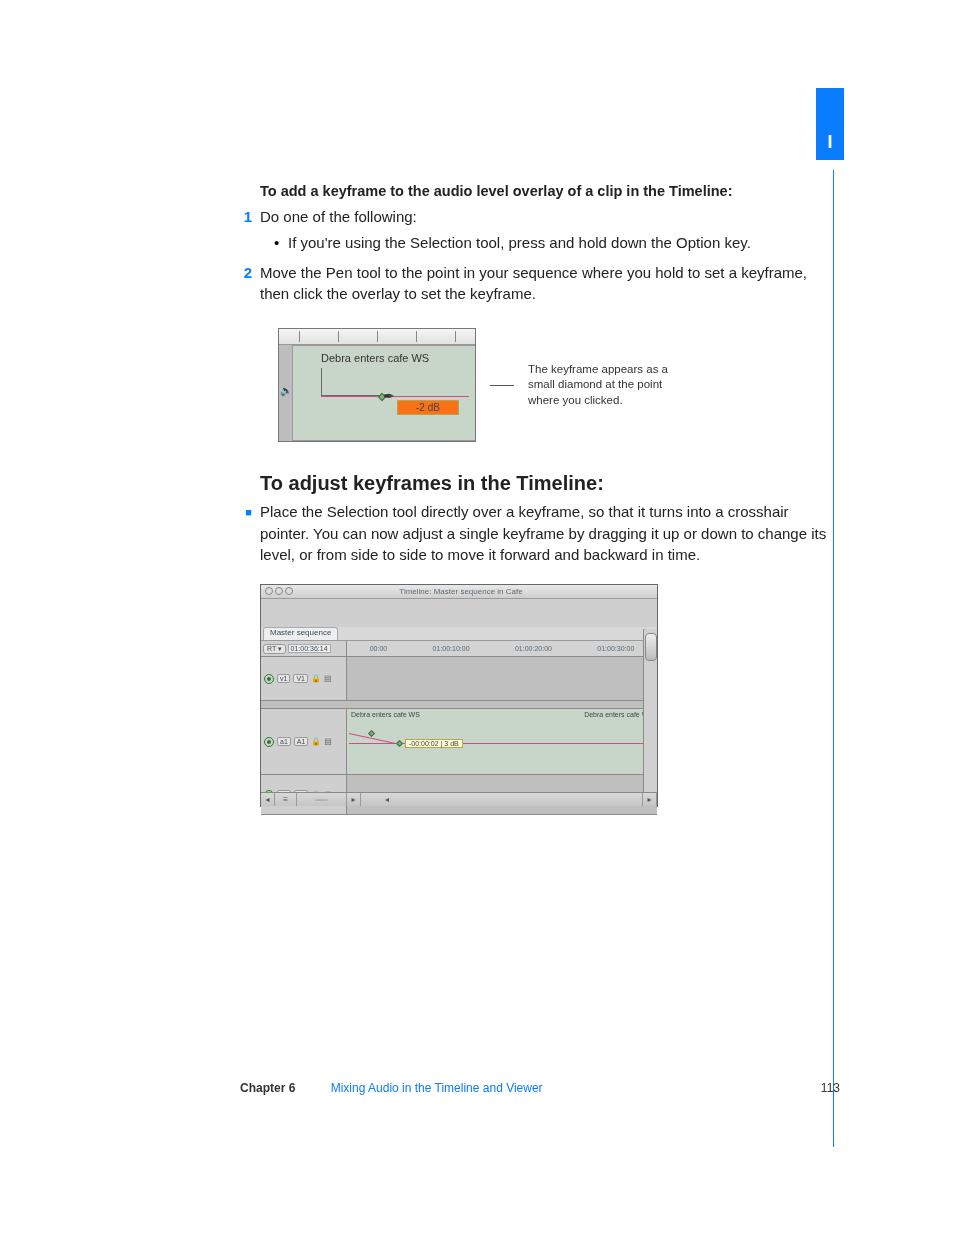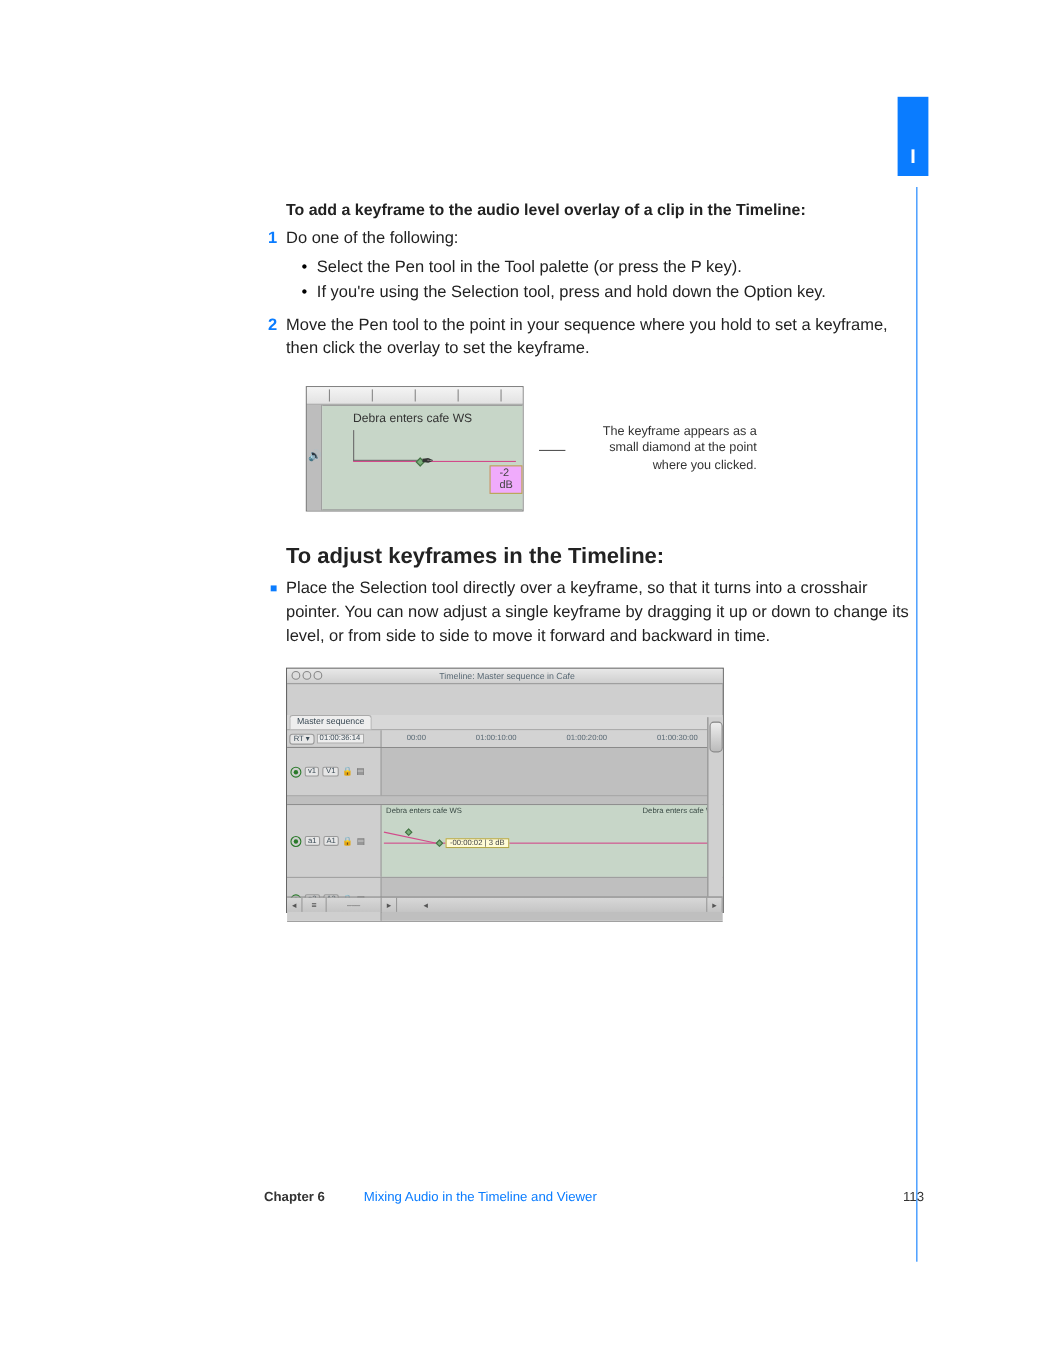--- a/index.html
+++ b/index.html
@@ -23,24 +23,24 @@
   .fig1-wrap { display: flex; align-items: center; gap: 14px; margin: 24px 0 4px 38px; }
   .fig1 { width: 198px; border: 1px solid #777; }
   .fig1-ruler { height: 16px; background: linear-gradient(#f4f4f4,#e2e2e2); border-bottom: 1px solid #999; position: relative; }
   .fig1-ruler .tick { position: absolute; top: 2px; bottom: 2px; width: 1px; background: #888; }
   .fig1-clip { height: 96px; background: #c7d6c8; border-top: 1px solid #999; border-bottom: 1px solid #999; position: relative; }
   .fig1-clipname { position: absolute; left: 28px; top: 6px; font-size: 11px; color: #333; }
   .fig1-line { position: absolute; left: 28px; right: 6px; top: 50px; height: 0; border-top: 1px solid #d24a8a; }
   .fig1-joint { position: absolute; left: 28px; top: 22px; width: 70px; height: 28px; border-left: 1px solid #6a6a6a; border-bottom: 1px solid #6a6a6a; }
   .fig1-pen { position: absolute; left: 90px; top: 42px; font-size: 14px; color: #333; }
   .fig1-diamond { position: absolute; left: 86px; top: 48px; width: 6px; height: 6px; background: #7aae7a; border: 1px solid #447044; transform: rotate(45deg); }
-  .fig1-tip { position: absolute; left: 104px; top: 54px; background: #f0abfc; border: 1px solid #b5a84a; font-size: 10px; padding: 1px 8px; color: #444; margin-left: 48px; }
+  .fig1-tip { position: absolute; left: 104px; top: 54px; background: #f97316; border: 1px solid #b5a84a; font-size: 10px; padding: 1px 18px; color: #444; }
   .fig1-side { background: #bdbdbd; width: 14px; float: left; height: 96px; border-right: 1px solid #999; position: relative; }
   .fig1-sideicon { position: absolute; left: 1px; top: 40px; font-size: 10px; color: #555; }
-  .fig1-caption { font-size: 11.5px; line-height: 1.35; color: #333; width: 160px; text-align: right; }
+  .fig1-caption { font-size: 11.5px; line-height: 1.35; color: #333; width: 160px; }
   .fig1-lead { width: 24px; height: 0; border-top: 1px solid #555; margin-top: 2px; }
 
   
   .fig2 { margin: 18px 0 0 20px; width: 398px; height: 223px; border: 1px solid #666; background: #cfcfcf; font-size: 9px; color: #3a4a55; position: relative; }
   .fig2-titlebar { height: 14px; background: linear-gradient(#e8e8e8,#cfcfcf); border-bottom: 1px solid #9a9a9a; display: flex; align-items: center; padding: 0 4px; }
   .fig2-dots span { display: inline-block; width: 8px; height: 8px; border-radius: 50%; border: 1px solid #888; margin-right: 2px; background: #ddd; }
   .fig2-title { flex: 1; text-align: center; font-size: 8px; color: #5a6a75; }
   .fig2-tabs { height: 14px; background: #d8d8d8; border-bottom: 1px solid #9a9a9a; display: flex; margin-top: 28px; }
   .fig2-tab { background: #eee; border: 1px solid #aaa; border-bottom: none; padding: 0 6px; font-size: 8px; margin-left: 2px; border-radius: 3px 3px 0 0; }
   .fig2-head { height: 16px; background: #d0d0d0; border-bottom: 1px solid #8a8a8a; display: flex; }
@@ -88,21 +88,20 @@
   <div class="footer-rule"></div>
 
   <div class="content">
     <div class="heading">To add a keyframe to the audio level overlay of a clip in the Timeline:</div>
 
     <div class="step">
       <div class="step-num">1</div>
       <div class="step-body">Do one of the following:</div>
     </div>
     <ul class="bullets">
-      <li>Select the Pen tool in the Tool palette (or press the P key).</li>
       <li>If you're using the Selection tool, press and hold down the Option key.</li>
     </ul>
 
     <div class="step">
       <div class="step-num">2</div>
       <div class="step-body">Move the Pen tool to the point in your sequence where you hold to set a keyframe, then click the overlay to set the keyframe.</div>
     </div>
 
     <div class="fig1-wrap">
       <div class="fig1">

